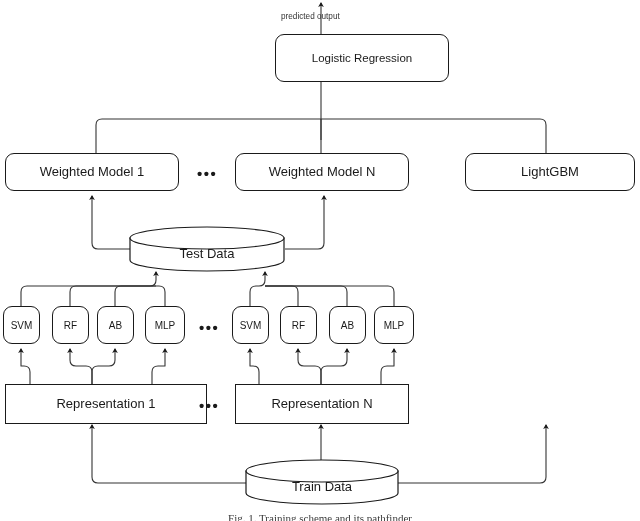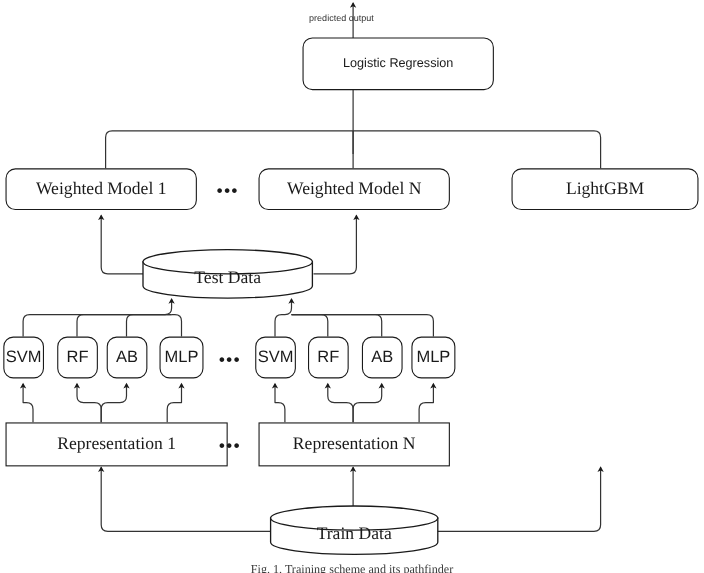--- a/index.html
+++ b/index.html
@@ -42,22 +42,22 @@
     line-height: 1.1;
     white-space: nowrap;
   }
   .node-box.rounded { border-radius: 9px; }
   .node-box.sharp { border-radius: 0; }
   .node-label {
     display: block;
     pointer-events: none;
   }
   .fs12 { font-size: 11.5px; }
-  .fs11 { font-size: 16px; font-family: Liberation Serif, serif; }
-  .fs10 { font-size: 15px; }
+  .fs11 { font-size: 13px; }
+  .fs10 { font-size: 10px; }
   .ellipsis-dots {
     position: absolute;
     color: #1a1a1a;
     font-size: 15px;
     font-weight: bold;
     letter-spacing: 1.5px;
     line-height: 1;
     white-space: nowrap;
   }
   .cyl-label {

